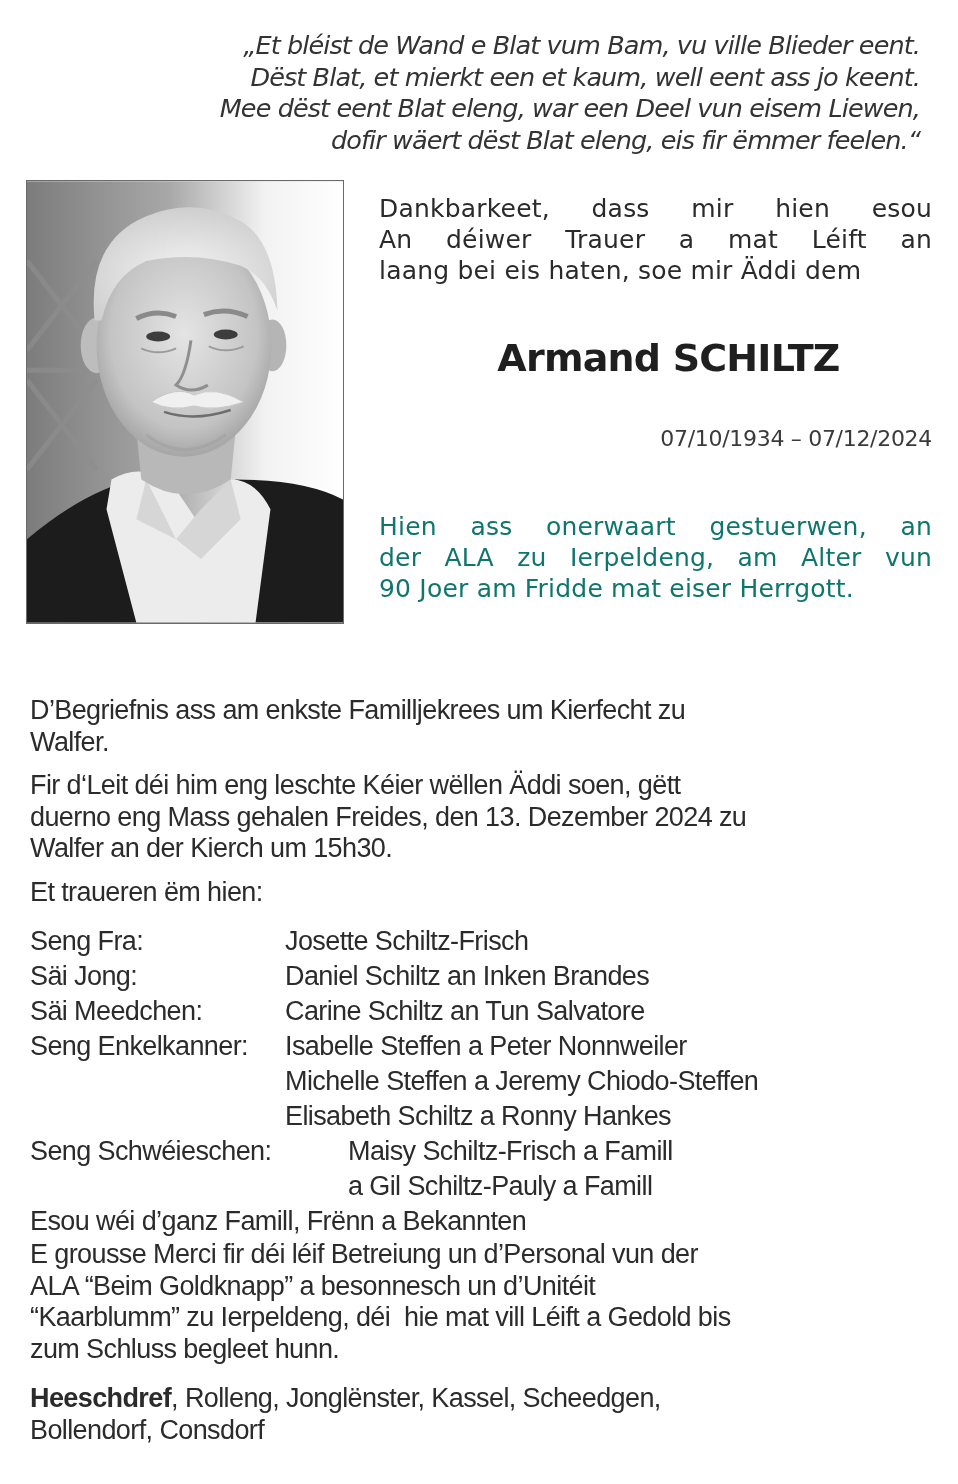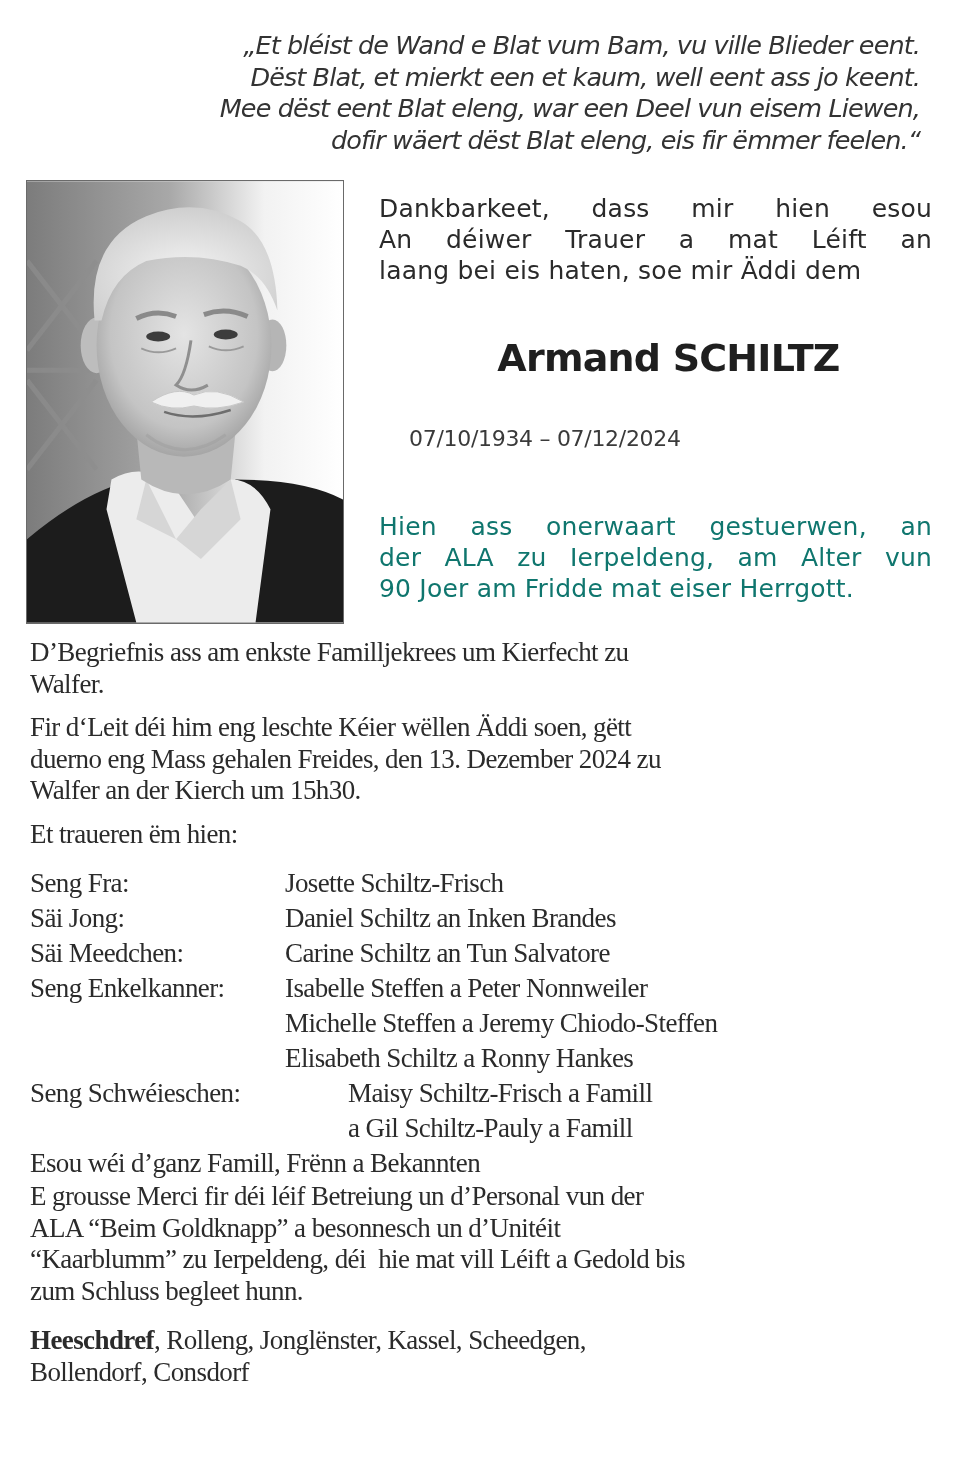--- a/index.html
+++ b/index.html
@@ -69,21 +69,21 @@
       letter-spacing: -0.8px;
       color: #1f1f1f;
       padding-left: 26px;
       box-sizing: border-box;
     }
     .dates {
       position: absolute;
       left: 379px;
       top: 426px;
       width: 553px;
-      text-align: left;
+      text-align: right;
       font-size: 22px;
       color: #3a3a3a;
       letter-spacing: -0.3px;
       padding-left: 30px;
       box-sizing: border-box;
     }
     .passing {
       position: absolute;
       left: 379px;
       top: 511px;
@@ -92,23 +92,23 @@
       line-height: 31px;
       color: #0f766e;
       letter-spacing: 0.2px;
     }
     .passing .jl { display: block; text-align: justify; text-align-last: justify; }
     .passing .jl.last { text-align-last: left; }
 
     .body {
       position: absolute;
       left: 30px;
-      top: 637px;
+      top: 695px;
       width: 900px;
-      font-family: Liberation Serif, serif;
+      font-family: Liberation Sans, sans-serif;
       font-size: 27px;
       line-height: 31.5px;
       color: #2b2b2b;
       letter-spacing: -0.6px;
     }
     .para { margin: 0 0 12px 0; }
     .para .l { display: block; white-space: nowrap; }
 
     .mourners { margin-top: 16px; }
     .mrow { display: flex; white-space: nowrap; line-height: 35px; }

